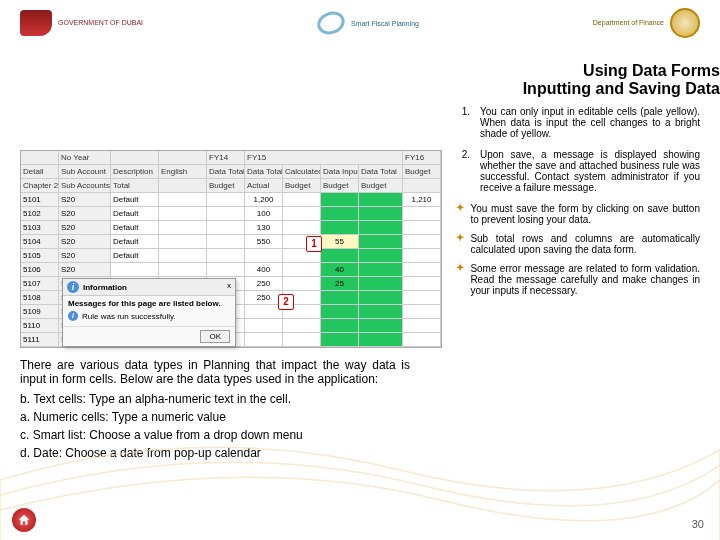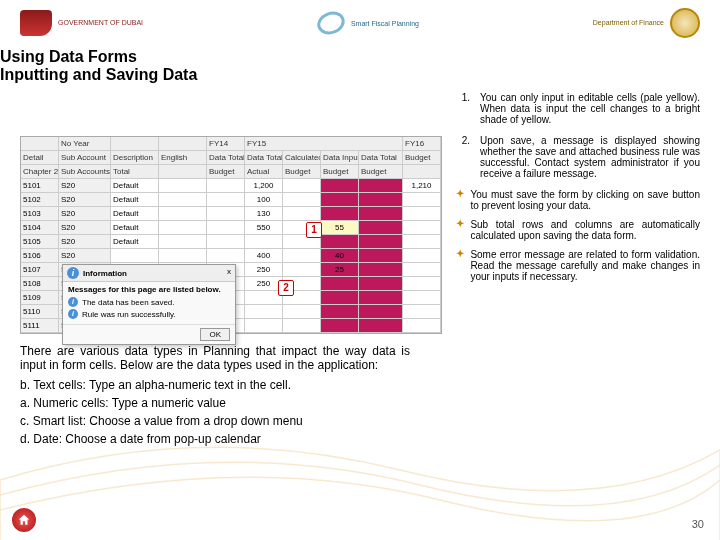--- a/index.html
+++ b/index.html
@@ -26,21 +26,21 @@
     align-items: center;
     padding: 8px 20px 4px;
   }
   .logo-left, .logo-center, .logo-right { display: flex; align-items: center; gap: 6px; }
   .logo-left .emblem { width: 32px; height: 26px; background: linear-gradient(#8b1a1a, #c33); border-radius: 4px 4px 12px 4px; }
   .logo-left .txt { font-size: 7px; color: #8b1a1a; line-height: 1.1; }
   .logo-center .ring { width: 28px; height: 22px; border: 3px solid #7fb8d4; border-radius: 50%; transform: rotate(-20deg); }
   .logo-center .txt { font-size: 7px; color: #2a6a8a; text-align: center; }
   .logo-right .seal { width: 30px; height: 30px; border: 2px solid #b8860b; border-radius: 50%; background: radial-gradient(#f4e4bc, #d4af37); }
   .logo-right .txt { font-size: 7px; color: #7a5c00; line-height: 1.1; text-align: right; }
-  .title-block { text-align: left; margin: 6px 0 8px; }
+  .title-block { text-align: right; margin: 20px 0 8px; }
   .title-block h1 { font-size: 16px; font-weight: bold; }
   .content {
     display: flex;
     padding: 0 20px;
     gap: 14px;
     position: relative;
     z-index: 1;
   }
   .left-col { flex: 0 0 400px; position: relative; margin-top: 44px; }
   .right-col { flex: 1; font-size: 10px; }
@@ -58,21 +58,21 @@
     border-bottom: 1px solid #ccc;
     padding: 1px 2px;
     overflow: hidden;
     white-space: nowrap;
     height: 14px;
     line-height: 12px;
   }
   .hdr-row > div, .hdr-row2 > div { background: #eee; color: #333; }
   .drow .lbl { background: #f0f0f0; }
   .drow .num { text-align: center; }
-  .drow .edit { background: #be185d; }
+  .drow .edit { background: #22c55e; }
   .drow .bright { background: #fef9c3; }
   .callout {
     position: absolute;
     width: 16px; height: 16px;
     background: #fff;
     border: 1.5px solid #c00;
     color: #c00;
     font-size: 10px;
     font-weight: bold;
     text-align: center;
@@ -339,24 +339,20 @@
         <span style="display:flex;gap:4px;align-items:center">
             <span class="i">i</span>
             <b>Information</b>
           </span>
         <span style="cursor:pointer">x</span>
       </div>
       <div class="body">
         <div style="font-weight:bold;margin-bottom:3px">Messages for this page are listed below.</div>
         <div class="line">
             <span class="i">i</span>
-            <span>The data has been saved.</span>
-          </div>
-        <div class="line">
-            <span class="i">i</span>
             <span>Rule was run successfully.</span>
           </div>
       </div>
       <div class="btnrow"><button class="ok">OK</button></div>
     </div>
   </div>
 
   <div class="right-col">
     <div class="numlist">
       <div class="item">

